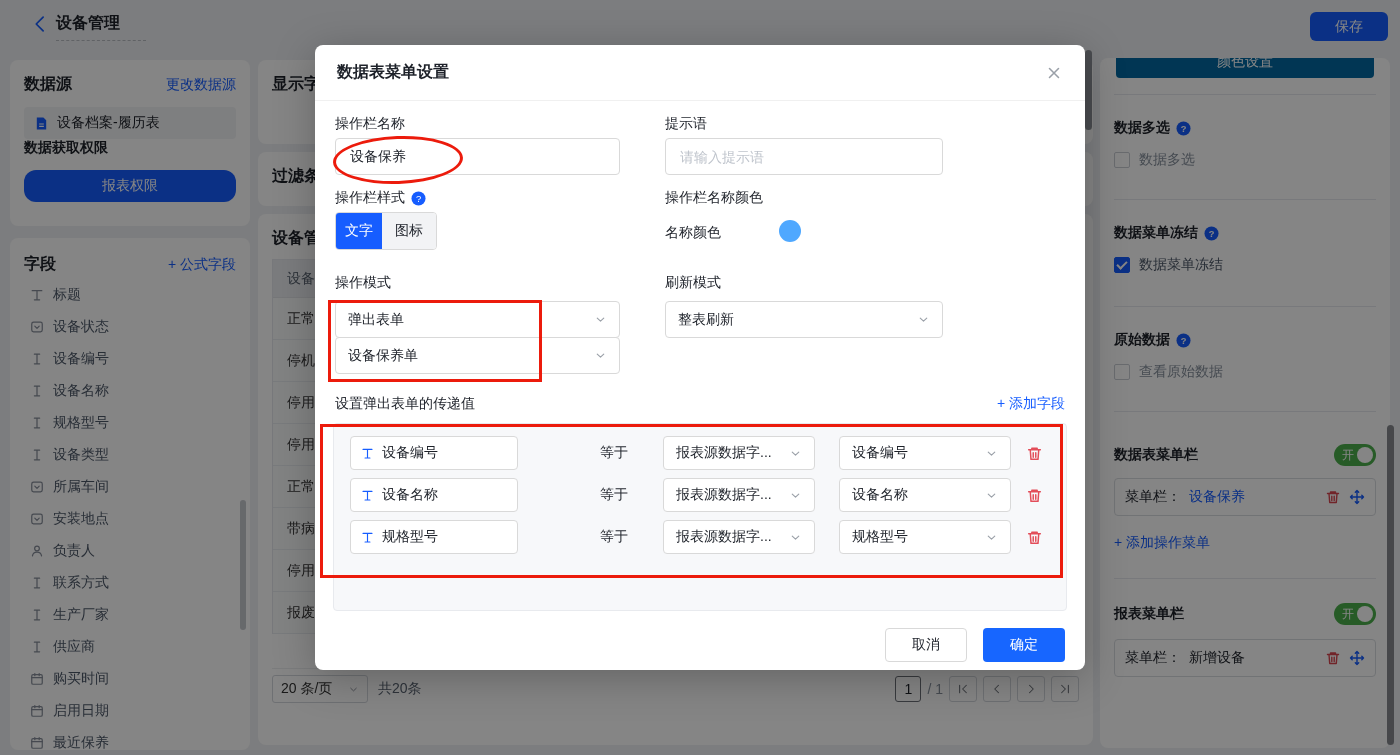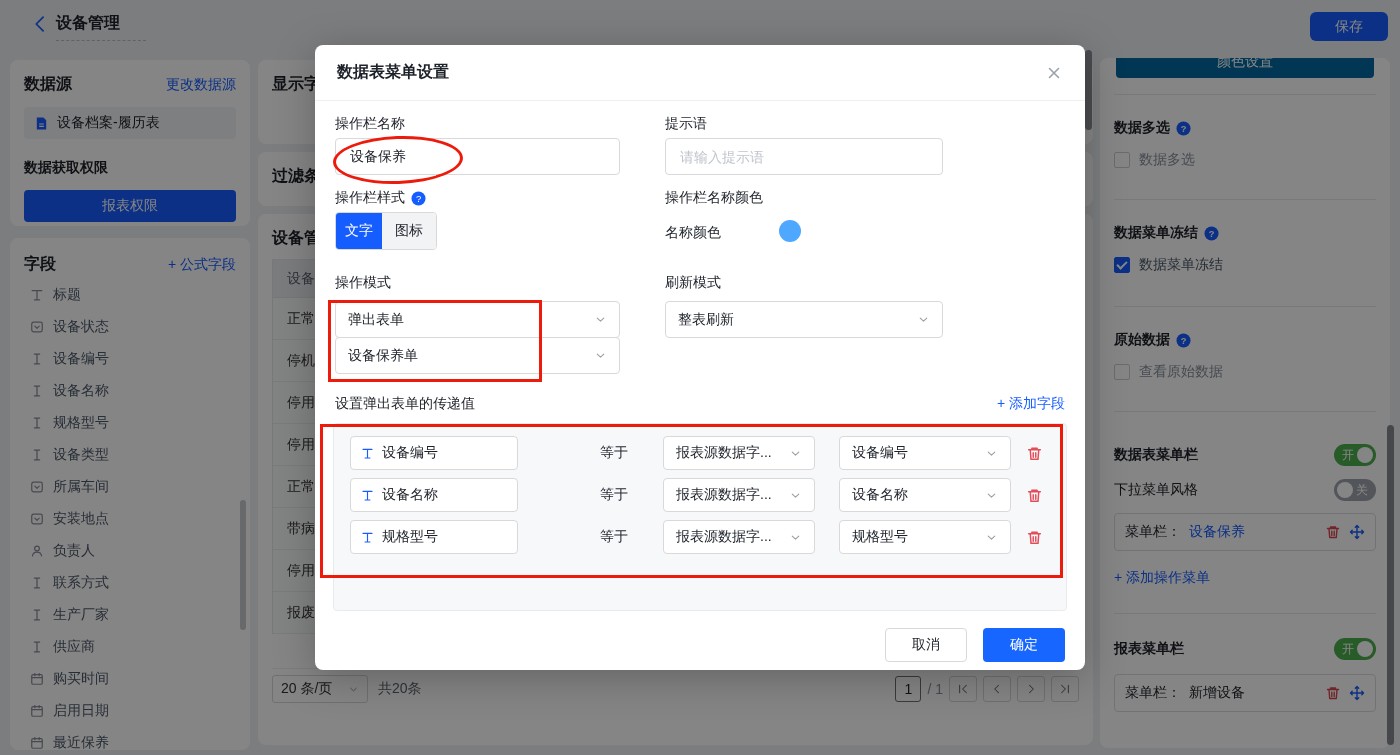--- a/index.html
+++ b/index.html
@@ -21,22 +21,22 @@
   #title-dash{position:absolute;left:56px;top:40px;width:90px;border-bottom:1px dashed #b9bcc2}
   #save-btn{position:absolute;left:1310px;top:12px;width:78px;height:29px;background:#165DFF;color:#fff;
     border:none;border-radius:6px;font-size:14px;display:flex;align-items:center;justify-content:center;cursor:pointer}
 
   
   .panel{position:absolute;background:#fff;border-radius:8px;box-sizing:border-box}
   #ds-panel{left:10px;top:60px;width:240px;height:166px;padding:14px 14px}
   .panel-head{display:flex;justify-content:space-between;align-items:center}
   .panel-title{font-weight:bold;font-size:16px}
   #source-box{margin-top:12px;height:32px;background:#f2f3f5;border-radius:4px;display:flex;align-items:center;gap:8px;padding:0 10px}
-  #perm-title{margin-top:20px;font-weight:bold}
-  #perm-btn{margin-top:13px;width:100%;height:32px;background:#165DFF;color:#fff;border:none;border-radius:4px;font-size:14px;cursor:pointer}
+  #perm-title{margin-top:0;font-weight:bold}
+  #perm-btn{margin-top:13px;width:100%;height:32px;background:#165DFF;color:#fff;border:none;border-radius:12px;font-size:14px;cursor:pointer}
   #field-panel{left:10px;top:238px;width:240px;height:512px;padding:16px 14px;overflow:hidden}
   #field-list{margin-top:4px}
   .field-item{display:flex;align-items:center;gap:9px;height:31px;margin-top:1px;padding-left:6px;cursor:pointer;color:#4e5969}
   .field-item .icon{width:14px;height:14px;color:#868d99}
   #left-scroll{position:absolute;left:240px;top:500px;width:6px;height:130px;background:#c6c9ce;border-radius:3px}
 
   
   #mid-a{left:258px;top:60px;width:835px;height:84px;padding:14px}
   #mid-b{left:258px;top:152px;width:835px;height:54px;padding:14px}
   #mid-c{left:258px;top:214px;width:835px;height:531px;padding:14px}
@@ -435,26 +435,20 @@
     <span>查看原始数据</span>
   </div>
   <div class="hr" style="margin-top:30px"></div>
 
   <div class="r-row" style="margin-top:32px">
     <span class="r-head">数据表菜单栏</span>
     <span class="toggle on">
         <span>开</span>
       </span>
   </div>
-  <div class="r-row" style="margin-top:13px">
-    <span>下拉菜单风格</span>
-    <span class="toggle off">
-        <span>关</span>
-      </span>
-  </div>
   <div class="menu-box" style="margin-top:12px">
     <span>菜单栏：</span>
     <span class="blue">设备保养</span>
     <span class="spacer"></span>
     <span class="icon danger">
         <svg viewBox="0 0 16 16" fill="none" stroke="currentColor" stroke-width="1.4" stroke-linecap="round" stroke-linejoin="round">
           <path d="M2.5 4.5h11M5.5 4.5V3h5v1.5M4 4.5l.7 9h6.6l.7-9M6.8 7.2v4.3M9.2 7.2v4.3"></path>
         </svg>
       </span>
     <span class="icon blue">

